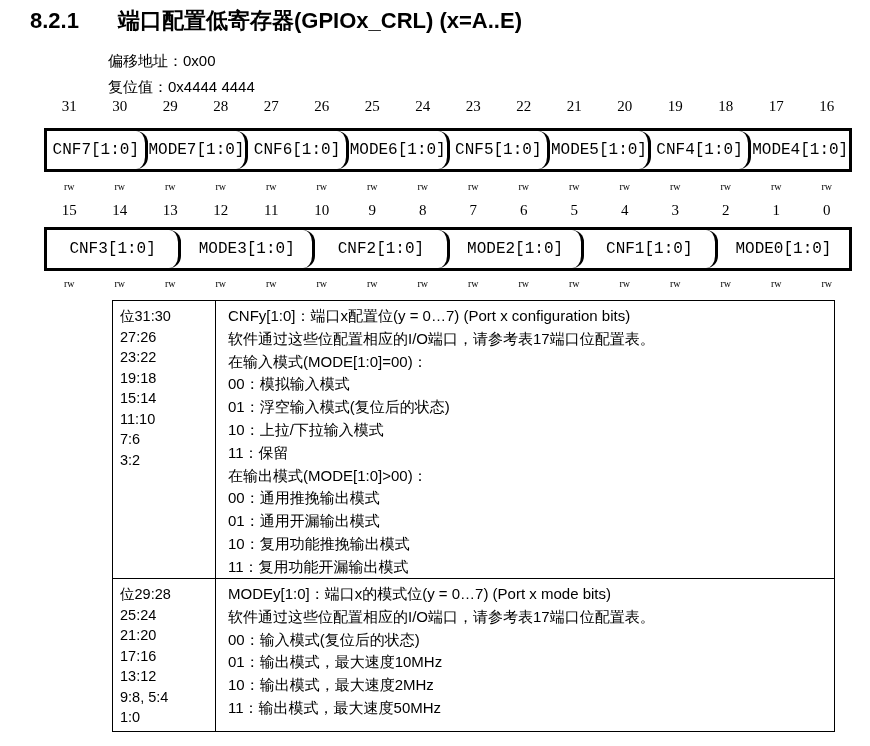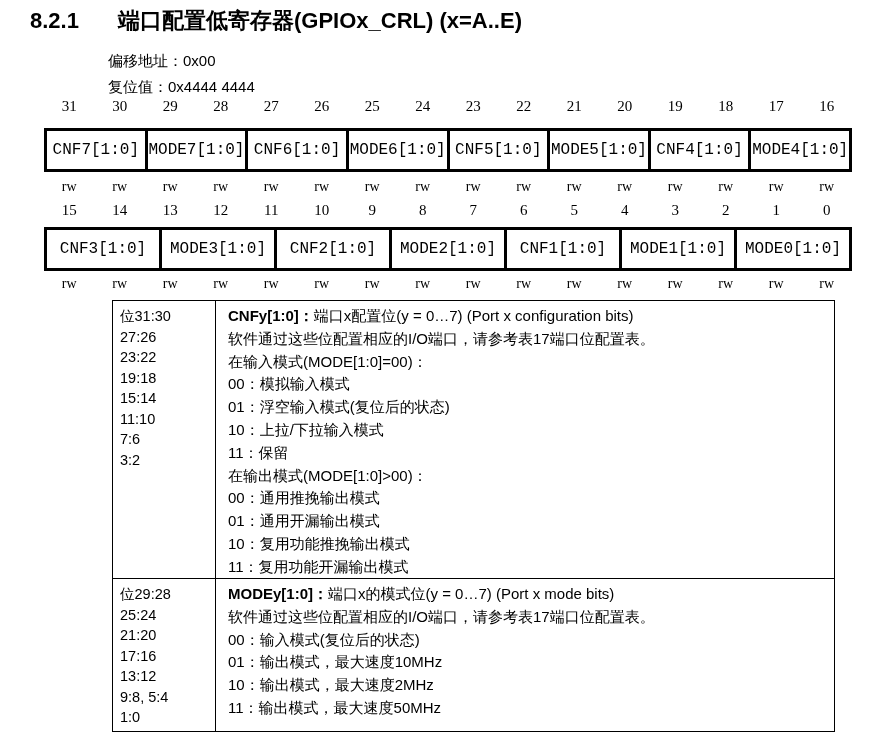--- a/index.html
+++ b/index.html
@@ -14,46 +14,46 @@
 
   
   .meta{position:absolute;left:108px;font-size:15px;line-height:18px;white-space:nowrap;}
   .meta-offset{top:52px;}
   .meta-reset{top:78px;}
   .meta .val{font-weight:normal;}
 
   
   .bits-row,.rw-row{position:absolute;left:44px;width:808px;display:flex;}
   .bits-row{font-family:"Liberation Serif",serif;font-size:15px;line-height:17px;}
-  .rw-row{font-family:"Liberation Serif",serif;font-size:14px;line-height:15px;}
+  .rw-row{font-family:"Liberation Serif",serif;font-size:10px;line-height:15px;}
   .bit,.rw{flex:1;text-align:center;}
   .r1-bits{top:98px;} .r1-rw{top:179px;}
   .r2-bits{top:202px;} .r2-rw{top:276px;}
 
   
   .field-table{position:absolute;left:44px;width:808px;height:44px;box-sizing:border-box;
                border:3px solid #000;display:flex;background:#fff;}
   .r1-table{top:128px;} .r2-table{top:227px;}
   .field-cell{flex:1;border-right:3px solid #000;display:flex;align-items:center;
               justify-content:center;font-family:"Liberation Mono",monospace;
-              font-size:16px;white-space:nowrap;overflow:hidden;}
+              font-size:16px;white-space:nowrap;overflow:hidden;border-radius:12px;}
   .field-cell:last-child{border-right:none;}
 
   
   .desc-table{position:absolute;left:112px;top:300px;width:723px;box-sizing:border-box;
               border:1px solid #000;background:#fff;}
   .desc-row{display:flex;box-sizing:border-box;border-bottom:1px solid #000;}
   .desc-row:last-child{border-bottom:none;}
   .desc-row-cnf{height:278px;} .desc-row-mode{height:152px;}
   .desc-bits{width:103px;flex:0 0 103px;box-sizing:border-box;border-right:1px solid #000;
              padding:5px 0 0 7px;font-size:14.5px;line-height:20.5px;}
   .desc-body{flex:1;box-sizing:border-box;padding:4px 10px 0 12px;font-size:15px;
              line-height:22.8px;overflow:hidden;}
   .desc-line{white-space:nowrap;}
-  .desc-name{font-weight:bold;}
+  .desc-name{font-weight:normal;}
 </style>
 </head>
 <body>
 
 <div class="page">
 
   <div class="title-row">
     <span class="sec-num">8.2.1</span>
     <span class="sec-title">端口配置低寄存器(GPIOx_CRL) (x=A..E)</span>
   </div>
@@ -129,21 +129,20 @@
     <span class="bit">2</span>
     <span class="bit">1</span>
     <span class="bit">0</span>
   </div>
   <div class="field-table r2-table">
     <div class="field-cell">CNF3[1:0]</div>
     <div class="field-cell">MODE3[1:0]</div>
     <div class="field-cell">CNF2[1:0]</div>
     <div class="field-cell">MODE2[1:0]</div>
     <div class="field-cell">CNF1[1:0]</div>
-    <div class="field-cell">MODE1[1:0]</div>
     <div class="field-cell">MODE0[1:0]</div>
   </div>
   <div class="rw-row r2-rw">
     <span class="rw">rw</span>
     <span class="rw">rw</span>
     <span class="rw">rw</span>
     <span class="rw">rw</span>
     <span class="rw">rw</span>
     <span class="rw">rw</span>
     <span class="rw">rw</span>

